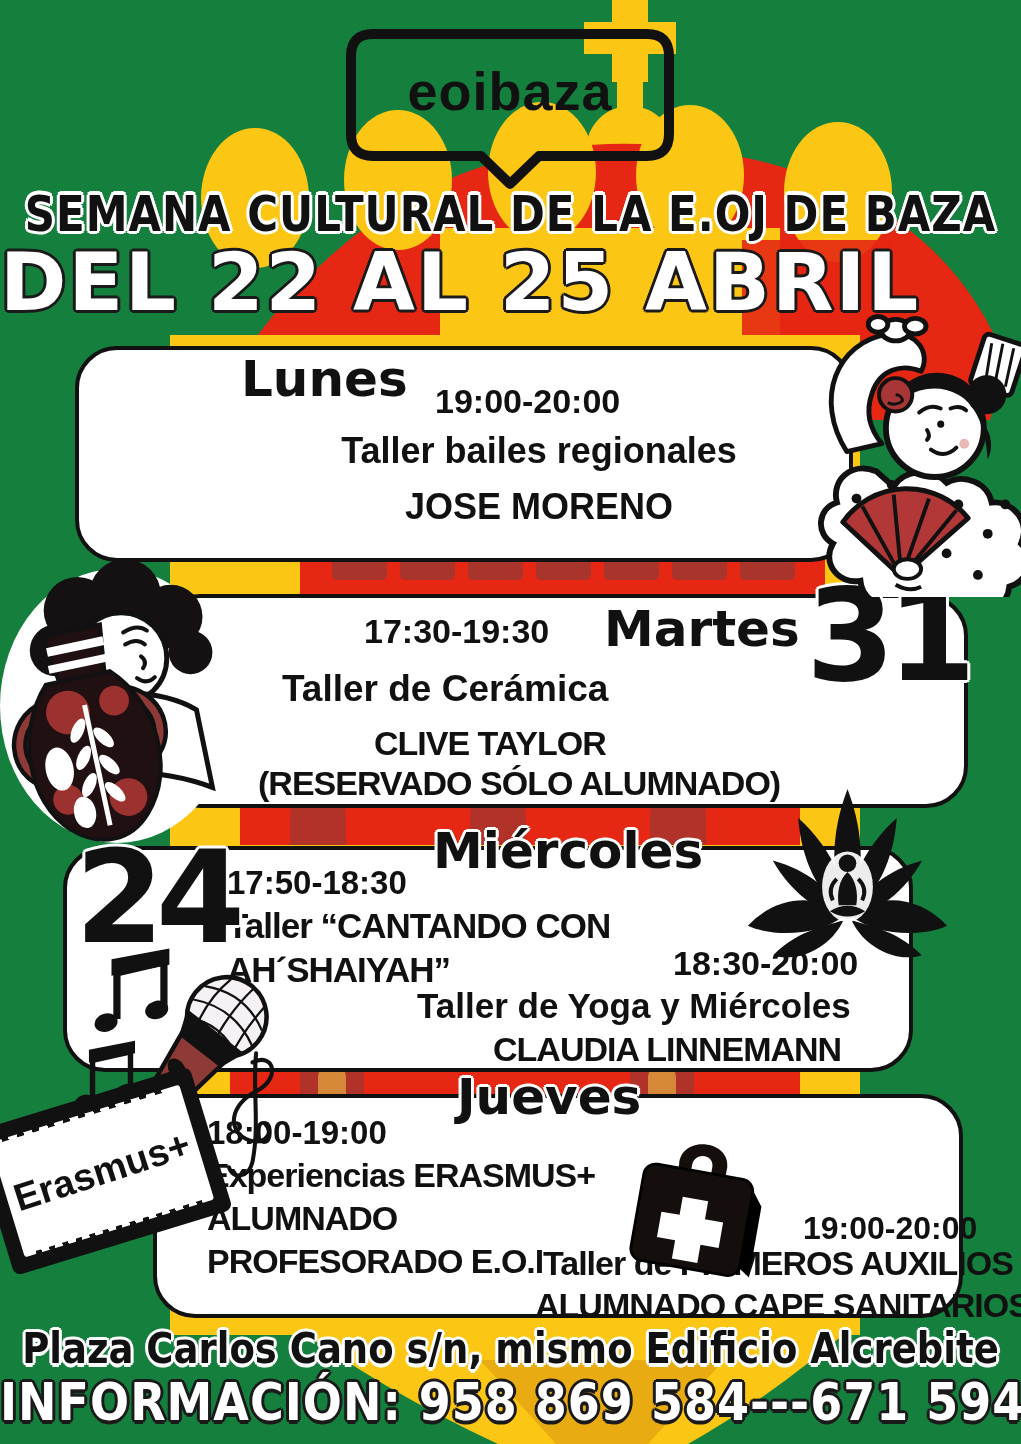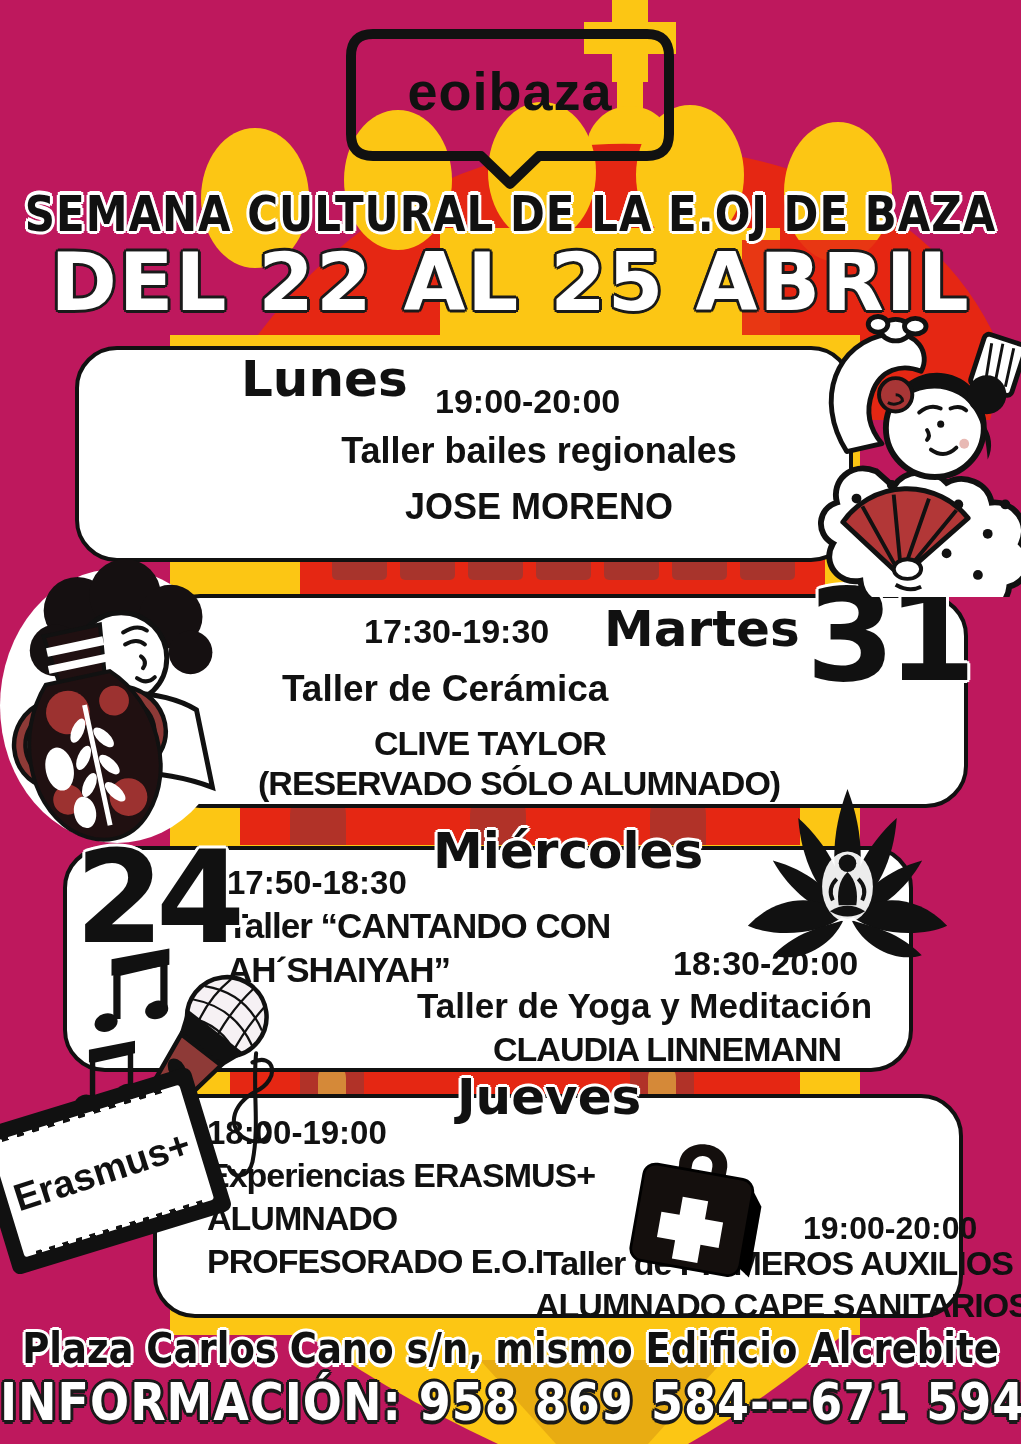--- a/index.html
+++ b/index.html
@@ -1,28 +1,28 @@
 <!DOCTYPE html>
 <html><head>
 <meta charset="utf-8">
 <style>
   html,body{margin:0;padding:0;}
-  .poster{position:relative;width:1021px;height:1444px;background:#be185d;overflow:hidden;
+  .poster{position:relative;width:1021px;height:1444px;background:#15803d;overflow:hidden;
           font-family:"Liberation Sans","DejaVu Sans",sans-serif;color:#111;}
   .layer{position:absolute;left:0;top:0;}
   svg{display:block;}
   
   .disp{font-family:"DejaVu Sans","Liberation Sans",sans-serif;font-weight:900;}
   .outline-w{text-shadow:3px 0 0 #fff,-3px 0 0 #fff,0 3px 0 #fff,0 -3px 0 #fff,
              2px 2px 0 #fff,-2px -2px 0 #fff,2px -2px 0 #fff,-2px 2px 0 #fff;}
   .outline-b{text-shadow:3px 0 0 #1a1a1a,-3px 0 0 #1a1a1a,0 3px 0 #1a1a1a,0 -3px 0 #1a1a1a,
              2px 2px 0 #1a1a1a,-2px -2px 0 #1a1a1a,2px -2px 0 #1a1a1a,-2px 2px 0 #1a1a1a;}
   .title{position:absolute;top:184px;left:0;width:100%;text-align:center;font-size:42px;
          letter-spacing:1px;transform:scaleY(1.2);transform-origin:top;white-space:nowrap;}
-  .subtitle{position:absolute;top:236px;left:0;width:100%;text-align:center;font-size:80px;
+  .subtitle{position:absolute;top:236px;left:0;width:100%;text-align:left;font-size:80px;
             color:#fff;letter-spacing:2px;white-space:nowrap;}
   .addr{position:absolute;top:1324px;left:0;width:100%;text-align:center;font-size:37px;
         letter-spacing:0;transform:scaleY(1.15);transform-origin:top;white-space:nowrap;}
   .info{position:absolute;top:1372px;left:0;width:100%;text-align:center;font-size:46px;
         color:#fff;letter-spacing:1px;transform:scaleY(1.12);transform-origin:top;white-space:nowrap;}
   
   .card{position:absolute;background:#fff;border:4px solid #111;border-radius:42px;z-index:1;}
   .card span{position:absolute;white-space:nowrap;}
   .daynum{font-family:"DejaVu Sans",sans-serif;font-weight:900;font-size:128px;line-height:.82;
           letter-spacing:-8px;z-index:3;}
@@ -111,21 +111,21 @@
     <span class="t cond" style="left:96px;top:166px;">(RESERVADO SÓLO ALUMNADO)</span>
   </article>
 
   <article class="card" style="left:63px;top:846px;width:842px;height:218px;">
     <span class="dayname outline-w" style="left:366px;top:-24px;">Miércoles</span>
     <span class="daynum outline-w" style="left:8px;top:-4px;">24</span>
     <span class="t" style="left:160px;top:14px;font-size:33px;">17:50-18:30</span>
     <span class="t cond" style="left:160px;top:100px;font-size:35px;">AH´SHAIYAH”</span>
     <span class="t cond" style="left:160px;top:56px;font-size:35px;">Taller  “CANTANDO CON</span>
     <span class="t" style="left:606px;top:94px;">18:30-20:00</span>
-    <span class="t" style="left:350px;top:136px;font-size:35px;">Taller de Yoga y Meditación</span>
+    <span class="t" style="left:350px;top:136px;font-size:35px;">Taller de Yoga y Miércoles</span>
     <span class="t cond" style="left:426px;top:180px;">CLAUDIA LINNEMANN</span>
   </article>
 
   <article class="card" style="left:153px;top:1094px;width:802px;height:216px;">
     <span class="dayname outline-w" style="left:300px;top:-26px;">Jueves</span>
     <span class="t" style="left:50px;top:16px;font-size:33px;">18:00-19:00</span>
     <span class="t cond" style="left:50px;top:58px;">Experiencias ERASMUS+</span>
     <span class="t cond" style="left:50px;top:144px;">PROFESORADO E.O.I</span>
     <span class="t cond" style="left:50px;top:101px;">ALUMNADO</span>
     <span class="t" style="left:646px;top:112px;font-size:32px;">19:00-20:00</span>

